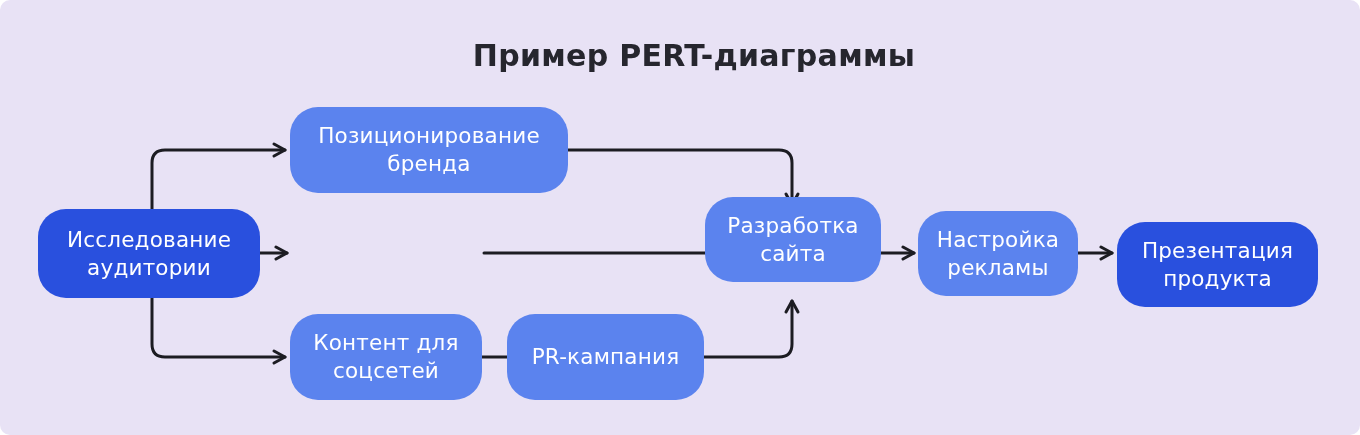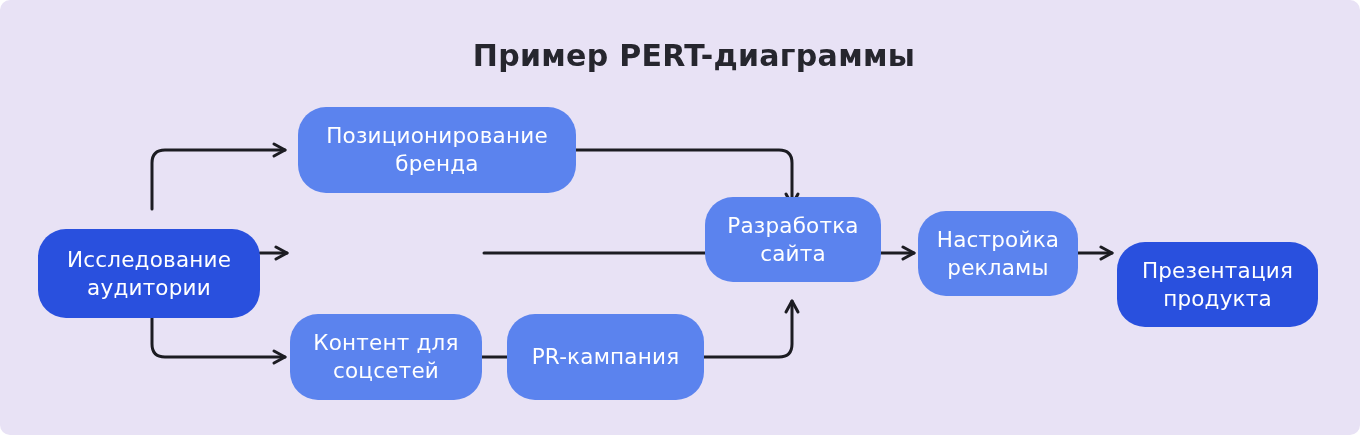--- a/index.html
+++ b/index.html
@@ -49,21 +49,21 @@
     display:flex;align-items:center;justify-content:center;
     text-align:center;
     border-radius:28px;
     color:var(--node-text);
     font-size:21.5px;
     font-weight:500;
     line-height:1.28;
     letter-spacing:0.2px;
     padding:0 10px;
   }
-  .node.primary{background:var(--node-primary);margin-top:20px;}
+  .node.primary{background:var(--node-primary);}
   .node.secondary{background:var(--node-secondary);}
 </style>
 </head>
 <body>
 
 <div class="panel">
 
   <h1 class="title">Пример PERT-диаграммы</h1>
 
   <svg class="connectors" viewBox="0 0 1360 435" xmlns="http://www.w3.org/2000/svg">
@@ -80,21 +80,21 @@
     <path class="edge" d="M482,357 L508,357"></path>
     <path class="edge" d="M704,357 L779,357 Q792,357 792,344 L792,301" marker-end="url(#arrowhead)"></path>
     <path class="edge" d="M881,253 L914,253" marker-end="url(#arrowhead)"></path>
     <path class="edge" d="M1078,253 L1112,253" marker-end="url(#arrowhead)"></path>
   </svg>
 
   <div class="node primary" style="left:38px;top:209px;width:222px;height:89px;">
     <span>Исследование аудитории</span>
   </div>
 
-  <div class="node secondary" style="left:298px;top:107px;width:278px;height:86px;">
+  <div class="node secondary" style="left:290px;top:107px;width:278px;height:86px;">
     <span>Позиционирование бренда</span>
   </div>
 
 
   <div class="node secondary" style="left:290px;top:314px;width:192px;height:86px;text-align:center;">
     <span>Контент для соцсетей</span>
   </div>
 
   <div class="node secondary" style="left:507px;top:314px;width:197px;height:86px;">
     <span>PR-кампания</span>

